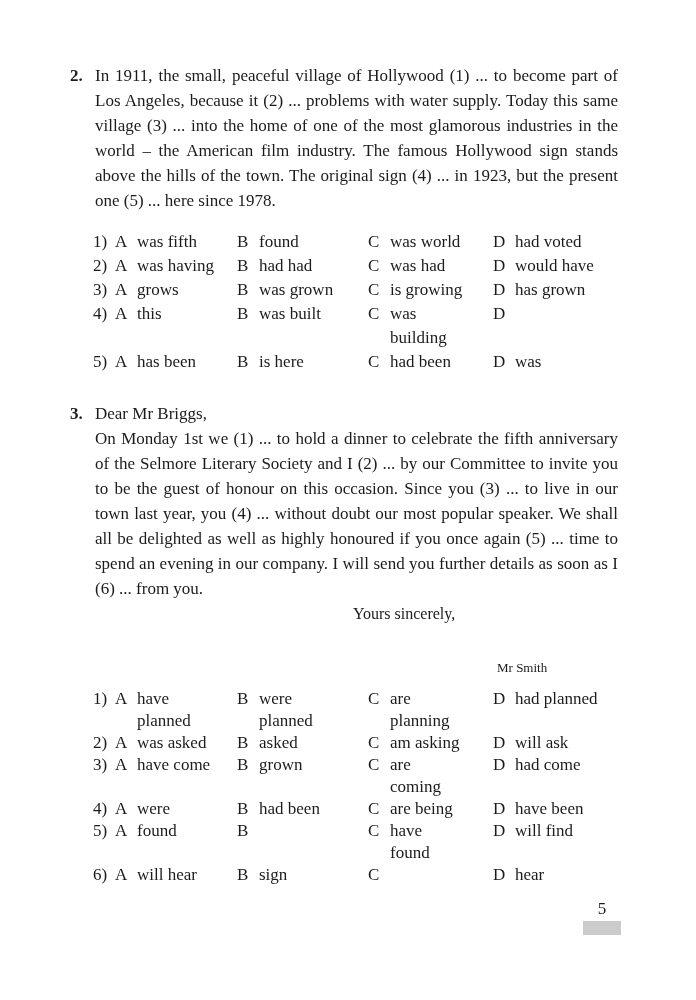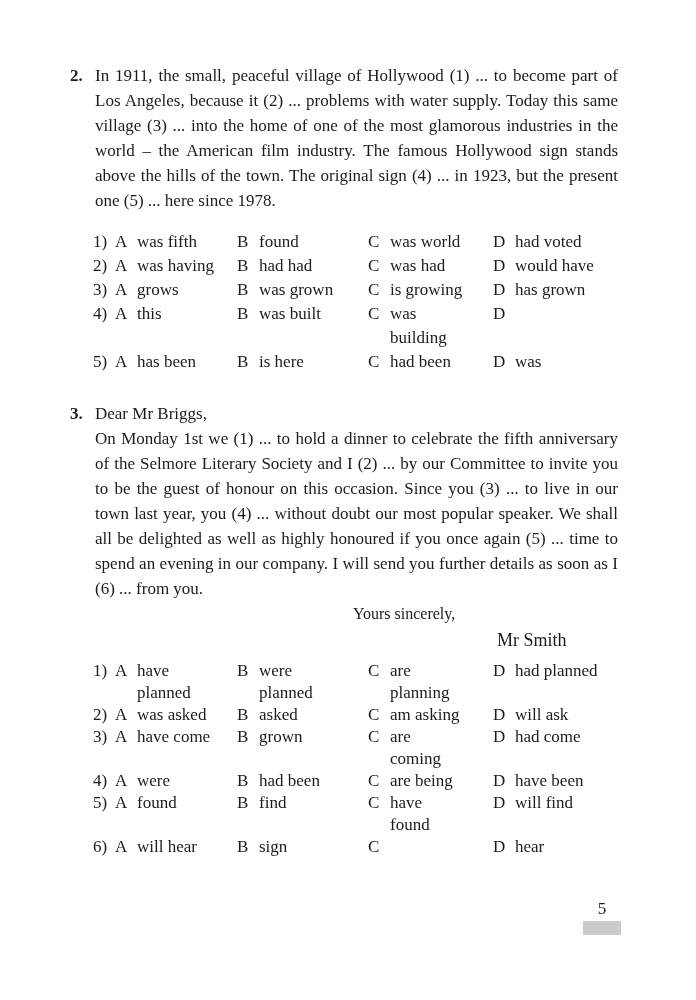--- a/index.html
+++ b/index.html
@@ -35,23 +35,24 @@
   .salutation {
     font-size: 17px;
     line-height: 25px;
   }
   .closing {
     font-size: 16px;
     line-height: 26px;
     padding-left: 258px;
   }
   .signature {
-    font-size: 18px;
+    font-size: 13px;
     line-height: 26px;
     padding-left: 402px;
+    margin-top: 28px;
   }
   .options {
     margin-left: -2px;
     font-size: 17px;
   }
   .options-ex2 { margin-top: 17px; }
   .options-ex2 .opt-row { line-height: 24px; }
   .options-ex3 { margin-top: 7px; }
   .options-ex3 .opt-row { line-height: 22px; }
   .opt-row { display: flex; }
@@ -278,21 +279,20 @@
           </span>
       </div>
       <div class="opt-row">
         <span class="opt-num">5)</span>
         <span class="opt-cell cell-a">
             <span class="opt-letter">A</span>
             <span class="opt-text">found</span>
           </span>
         <span class="opt-cell cell-b">
             <span class="opt-letter">B</span>
-            <span class="opt-text">find</span>
           </span>
         <span class="opt-cell cell-c">
             <span class="opt-letter">C</span>
             <span class="opt-text">have
 found</span>
           </span>
         <span class="opt-cell cell-d">
             <span class="opt-letter">D</span>
             <span class="opt-text">will find</span>
           </span>

